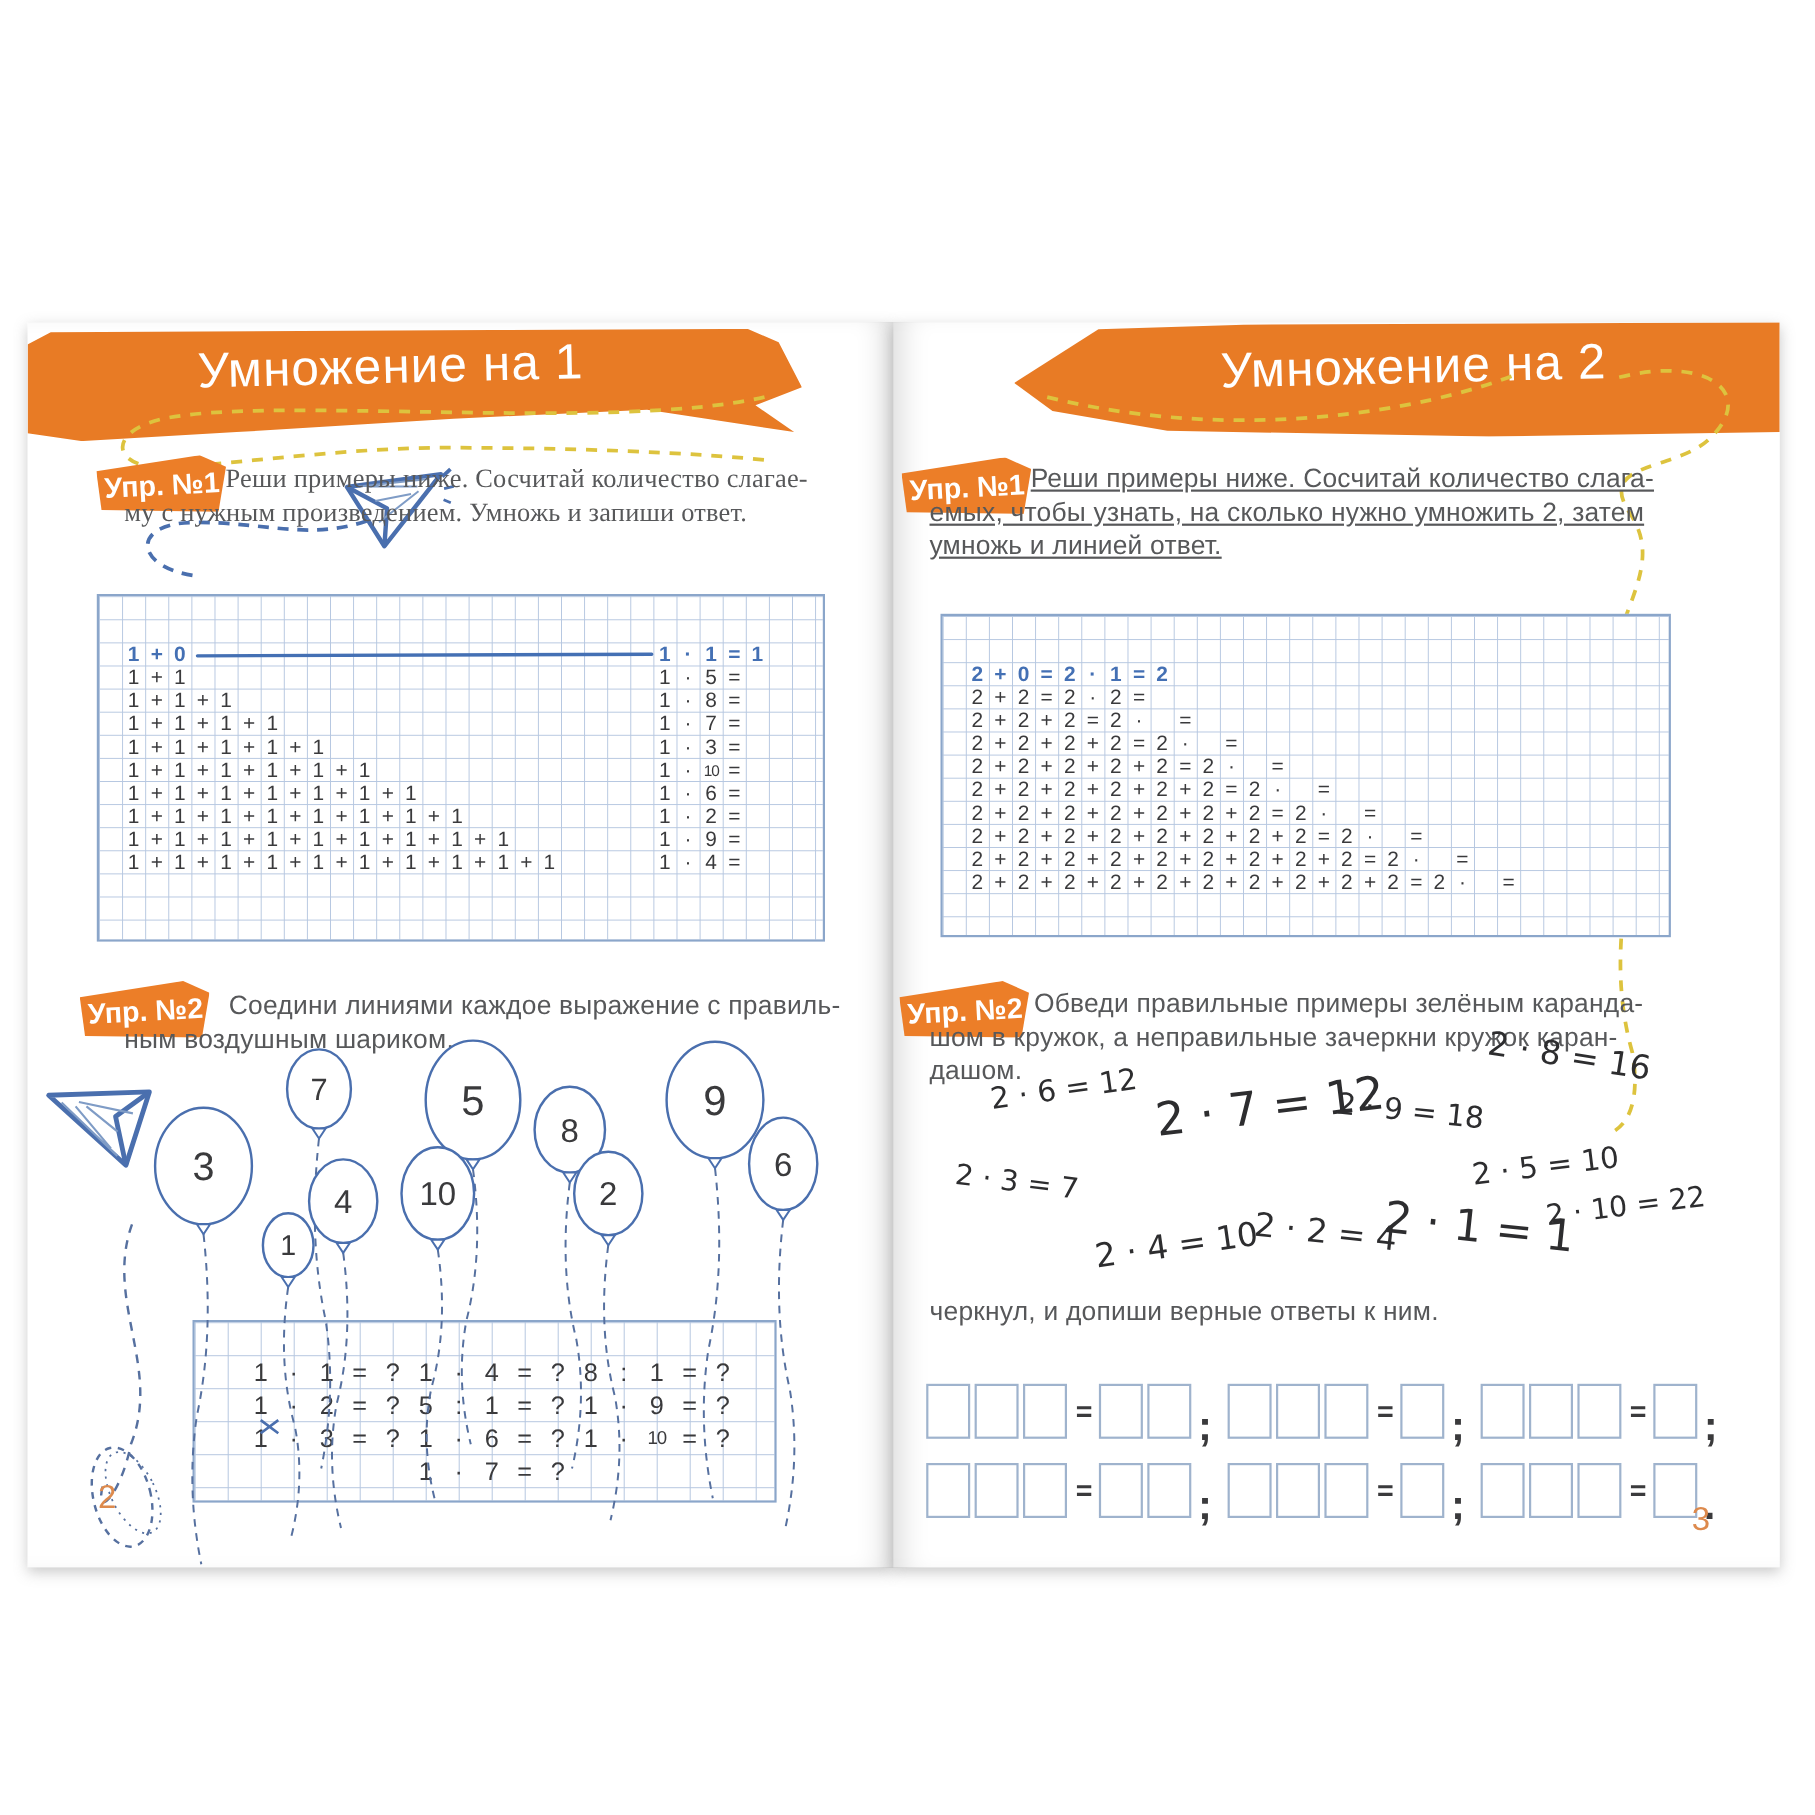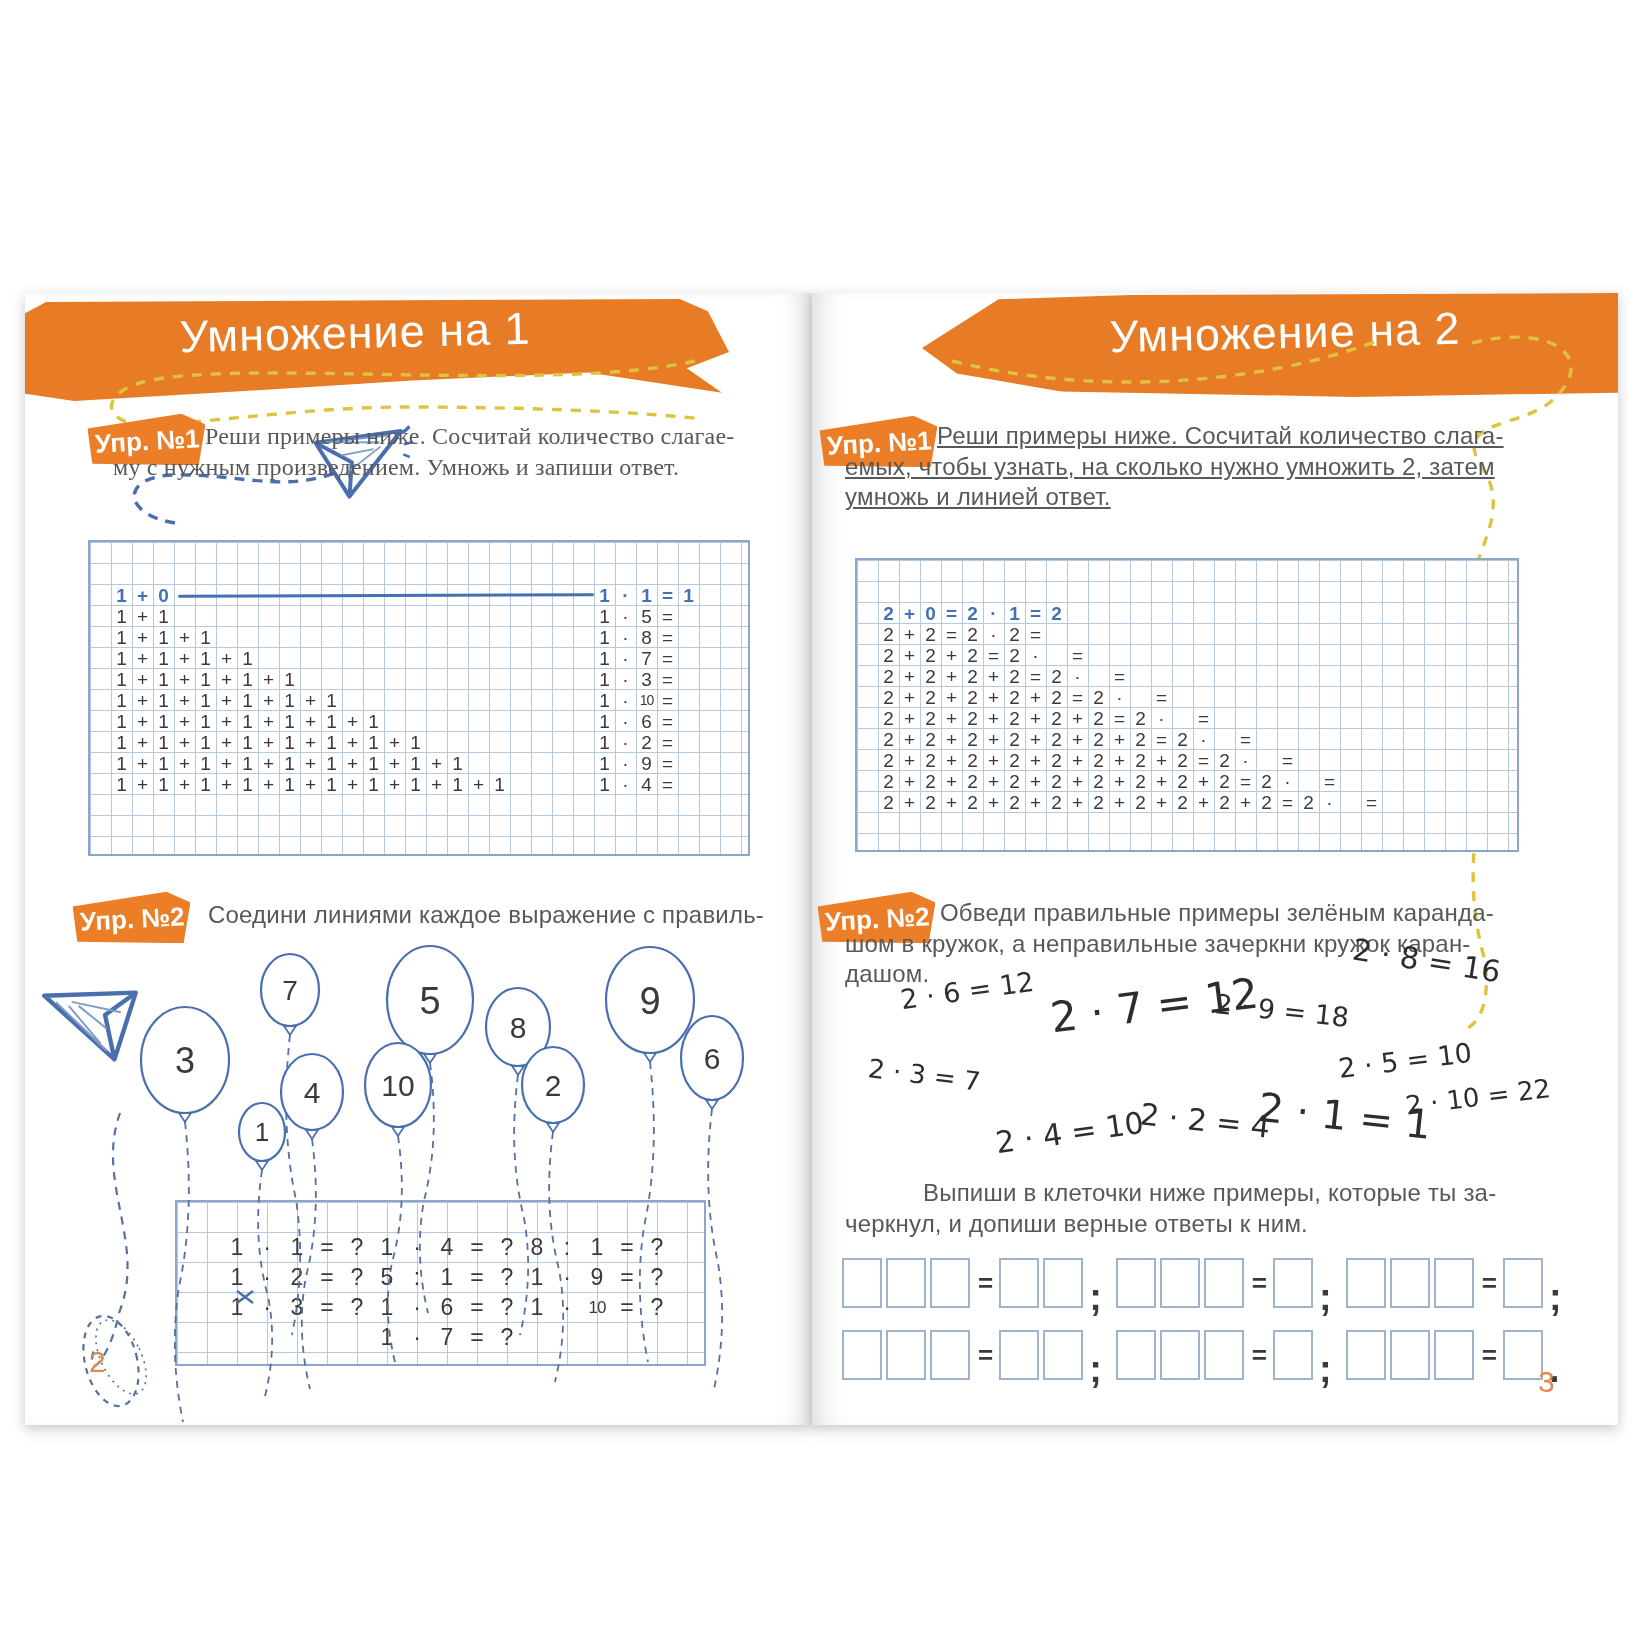--- a/index.html
+++ b/index.html
@@ -213,20 +213,21 @@
         <span class="cell" style="left: 525px; top: 231px;">·</span>
         <span class="cell" style="left: 546px; top: 231px;">4</span>
         <span class="cell" style="left: 567px; top: 231px;">=</span>
       </div>
 
     <div class="tag" style="left:48px;top:600px;width:118px;height:52px;">
         <span>Упр. №2</span>
       </div>
     <div class="para" style="left:88px;top:607px;width:660px;">
       <div class="ln i95">Соедини линиями каждое выражение с правиль-</div>
+      <div class="ln">ным воздушным шариком.</div>
     </div>
 
     <div class="tbl" id="left-table" style="left:150px;top:907px;width:527px;height:162px;">
         <span class="cell" style="left: 45px; top: 30px;">1</span>
         <span class="cell" style="left: 75px; top: 30px;">·</span>
         <span class="cell" style="left: 105px; top: 30px;">1</span>
         <span class="cell" style="left: 135px; top: 30px;">=</span>
         <span class="cell" style="left: 165px; top: 30px;">?</span>
         <span class="cell" style="left: 45px; top: 60px;">1</span>
         <span class="cell" style="left: 75px; top: 60px;">·</span>
@@ -543,21 +544,20 @@
         <div class="hand" style="left: 540px; top: 650px; font-size: 30px; transform: rotate(9deg);">2 · 8 = 16</div>
         <div class="hand" style="left: 56px; top: 767px; font-size: 26px; transform: rotate(7deg);">2 · 3 = 7</div>
         <div class="hand" style="left: 526px; top: 752px; font-size: 27px; transform: rotate(-7deg);">2 · 5 = 10</div>
         <div class="hand" style="left: 183px; top: 822px; font-size: 30px; transform: rotate(-8deg);">2 · 4 = 10</div>
         <div class="hand" style="left: 328px; top: 810px; font-size: 30px; transform: rotate(6deg);">2 · 2 = 4</div>
         <div class="hand" style="left: 446px; top: 800px; font-size: 40px; transform: rotate(6deg);">2 · 1 = 1</div>
         <div class="hand" style="left: 593px; top: 789px; font-size: 26px; transform: rotate(-7deg);">2 · 10 = 22</div>
       </div>
 
     <div class="para" style="left:33px;top:885px;width:665px;">
-      <div class="ln i78">Выпиши в клеточки ниже примеры, которые ты за-</div>
       <div class="ln">черкнул, и допиши верные ответы к ним.</div>
     </div>
 
     <div class="boxrow" id="boxrow0" style="left:30px;top:963px;height:54px;">
         <div class="bx"></div>
         <div class="bx"></div>
         <div class="bx"></div>
         <span class="eq">=</span>
         <div class="bx"></div>
         <div class="bx"></div>

